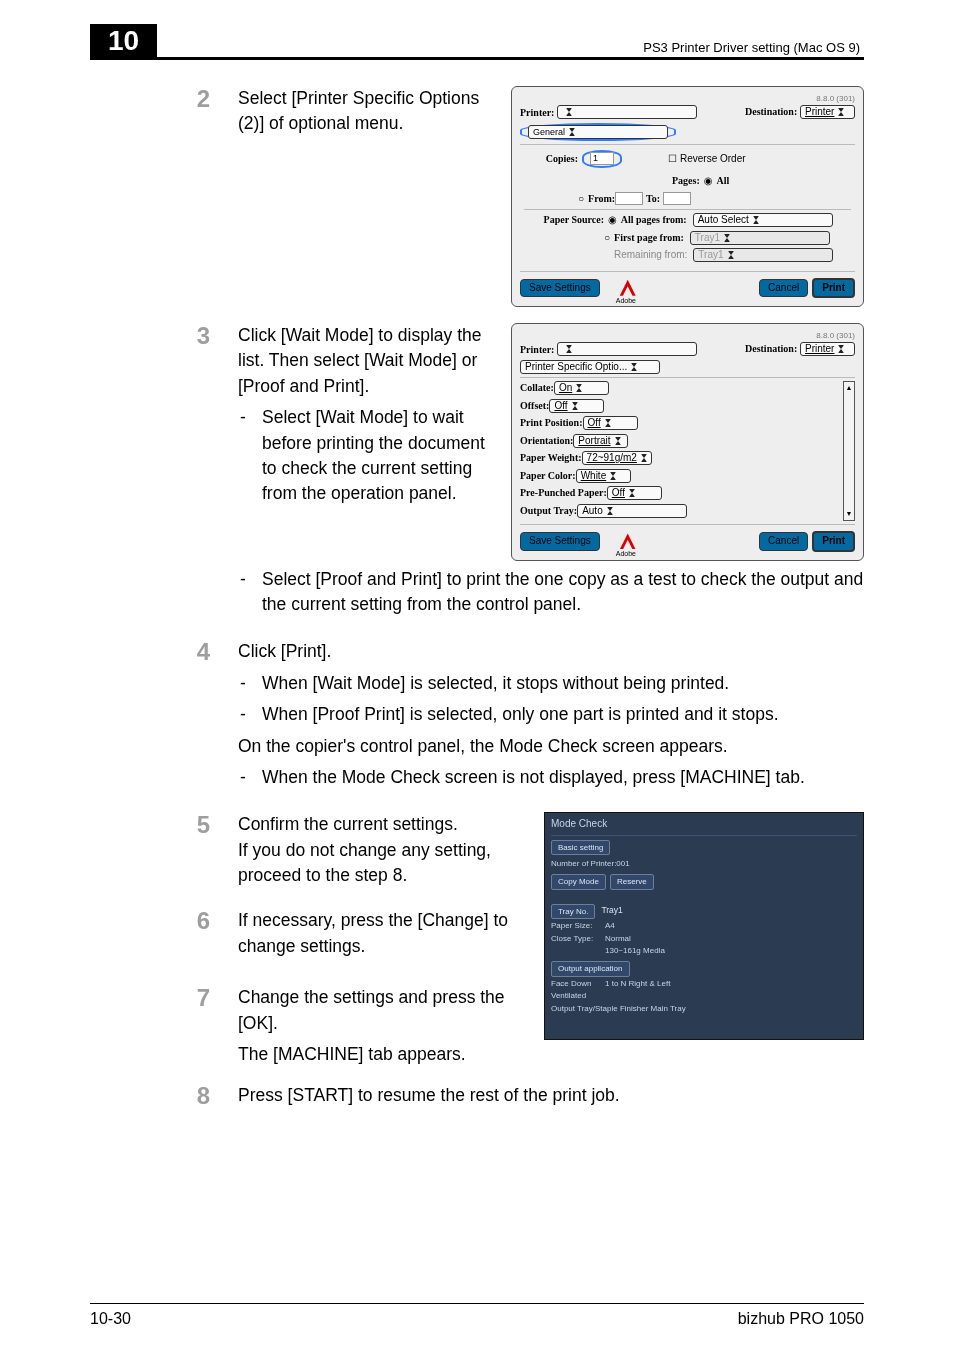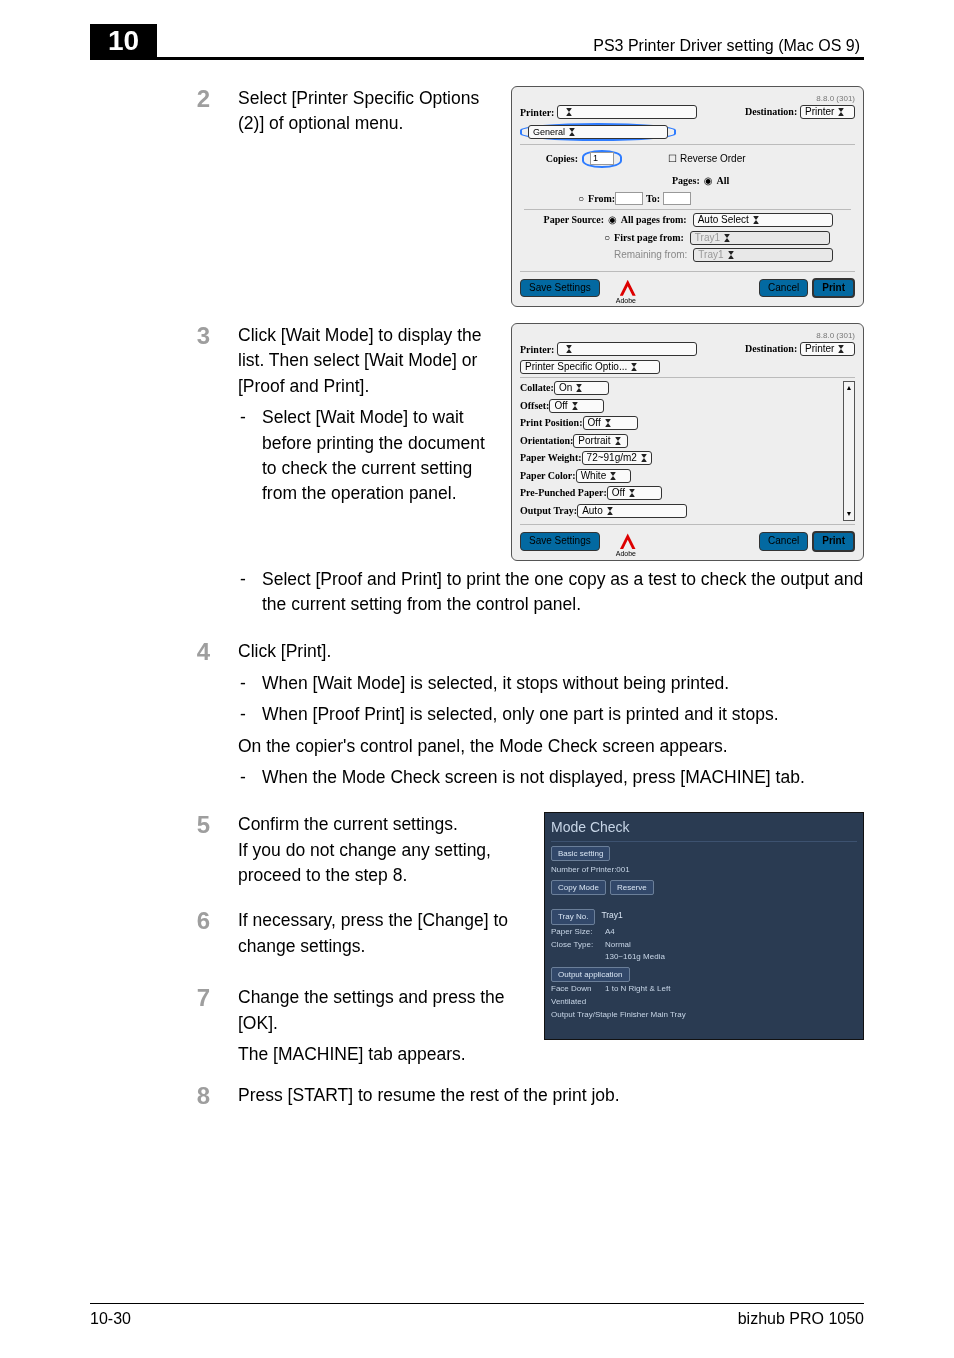--- a/index.html
+++ b/index.html
@@ -34,21 +34,21 @@
     align-items: center;
   }
   .header-line-wrap {
     flex: 1;
     display: flex;
     flex-direction: column;
     justify-content: flex-end;
   }
   .header-title {
     text-align: right;
-    font-size: 16px;
+    font-size: 13px;
     padding-right: 4px;
     padding-bottom: 2px;
   }
   .header-rule {
     border-bottom: 3px solid #000;
   }
   .body-block {
     flex: 1;
     padding-top: 26px;
   }
@@ -129,21 +129,21 @@
     background: #fafafa; border: 1px solid #333; border-radius: 3px;
     height: 14px; padding: 0 4px; box-sizing: border-box;
   }
   .combo::after, .combo-wide::after {
     content: "";
     width: 0; height: 0; margin-left: 4px;
     border-left: 3px solid transparent; border-right: 3px solid transparent;
     border-top: 4px solid #222; border-bottom: 4px solid #222;
     border-radius: 1px;
   }
-  .combo { min-width: 60px; }
+  .combo { min-width: 60px; text-decoration: underline; }
   .combo-wide { min-width: 140px; }
   .combo.sm { min-width: 55px; }
   .hr { border-top: 1px solid #bbb; margin: 3px 0; }
   .dlg-inner {
     border: 0;
     padding: 2px 4px;
   }
   .txtinput {
     display: inline-block; border: 1px solid #999; background: #fff;
     height: 13px; min-width: 28px; vertical-align: middle; box-sizing: border-box;
@@ -209,21 +209,21 @@
     display:inline-block; background:#4b6da3; border:1px solid #b8cbe2;
     padding: 2px 18px; font-size:9px; color:#fff;
   }
   .m-footer{
     position:absolute; left:6px; right:6px; bottom:6px;
     display:flex; gap:6px; align-items:center;
   }
   .m-footbtn{
     flex:1; height:16px; border:1px solid #6b7f99; background:#2e405b;
   }
-  .m-title{ font-size:14px; color:#c7d5e6; margin-bottom:2px; }
+  .m-title{ font-size:10px; color:#c7d5e6; margin-bottom:2px; }
   .m-field{ display:flex; gap:6px; margin:1px 0; font-size:8px; color:#c7d5e6;}
   .m-field .k{ min-width:48px; }
   .m-divline{ border-top:1px solid #3d5270; margin:3px 0; }
 
   
   .page-footer {
     border-top: 1px solid #000;
     padding-top: 6px;
     display: flex;
     justify-content: space-between;

